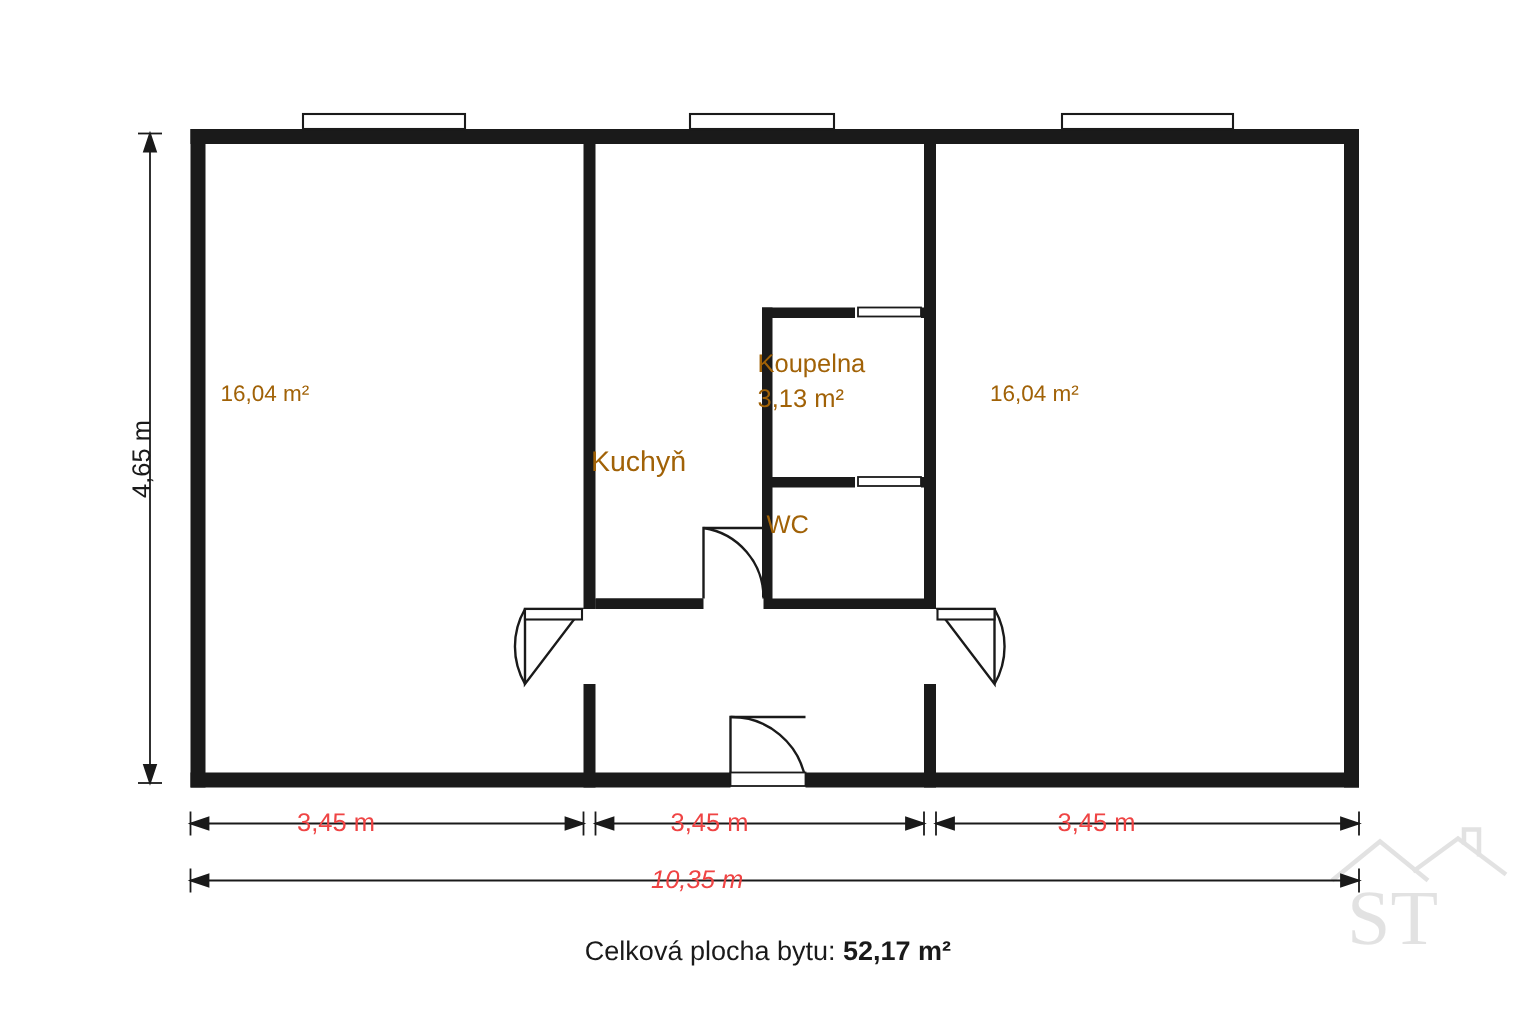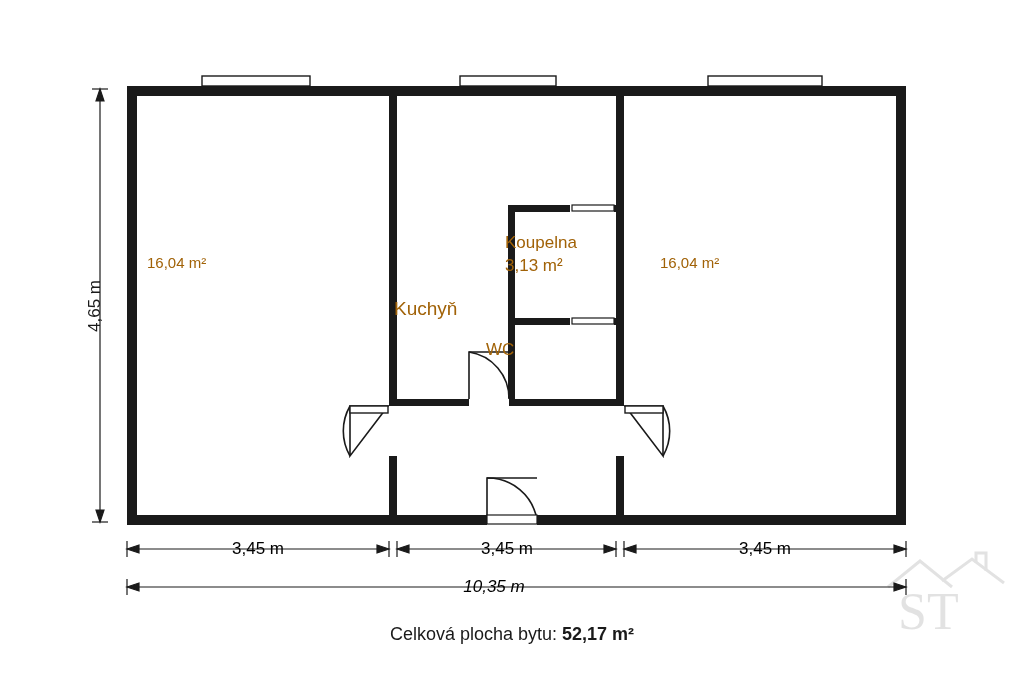--- a/index.html
+++ b/index.html
@@ -35,23 +35,22 @@
   .room-area {
     display: block;
     font-size: 15px;
   }
   .small .room-name { font-size: 17px; }
   .small .room-area { font-size: 17px; }
 
   .dim-label {
     position: absolute;
     font-size: 17px;
-    color: #000000;
+    color: #ef4444;
     white-space: nowrap;
-    text-align: center;
   }
   .dim-vertical {
     position: absolute;
     font-size: 17px;
     color: #1a1a1a;
     white-space: nowrap;
     transform-origin: 50% 50%;
     transform: rotate(-90deg);
   }
   .total-area {
@@ -191,21 +190,21 @@
 
 <div class="room-label" style="left:394px; top:253px; width:117px;margin-top:43px;">
   <span class="room-name">Kuchyň</span>
 </div>
 
 <div class="room-label small" style="left:505px; top:232px; width:122px;">
   <span class="room-name">Koupelna</span>
   <span class="room-area">3,13 m²</span>
 </div>
 
-<div class="room-label small" style="left:486px; top:339px; width:122px;">
+<div class="room-label small" style="left:511px; top:339px; width:122px;">
   <span class="room-name">WC</span>
 </div>
 
 <div class="room-label" style="left:400px; top:417px; width:220px;">
 </div>
 
 <div class="room-label" style="left:660px; top:253px; width:230px;">
   <span class="room-area">16,04 m²</span>
 </div>
 

